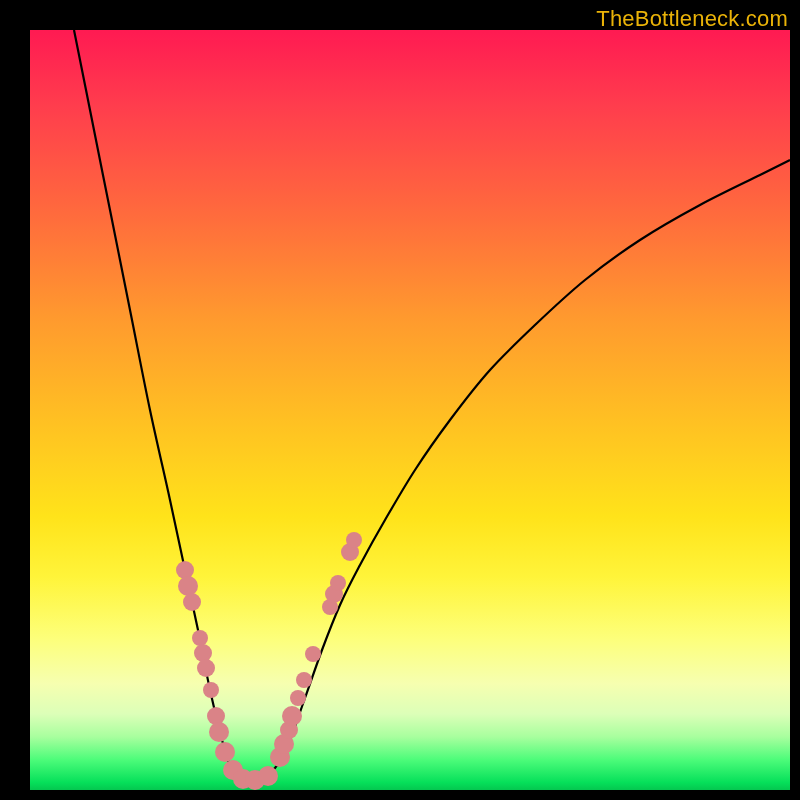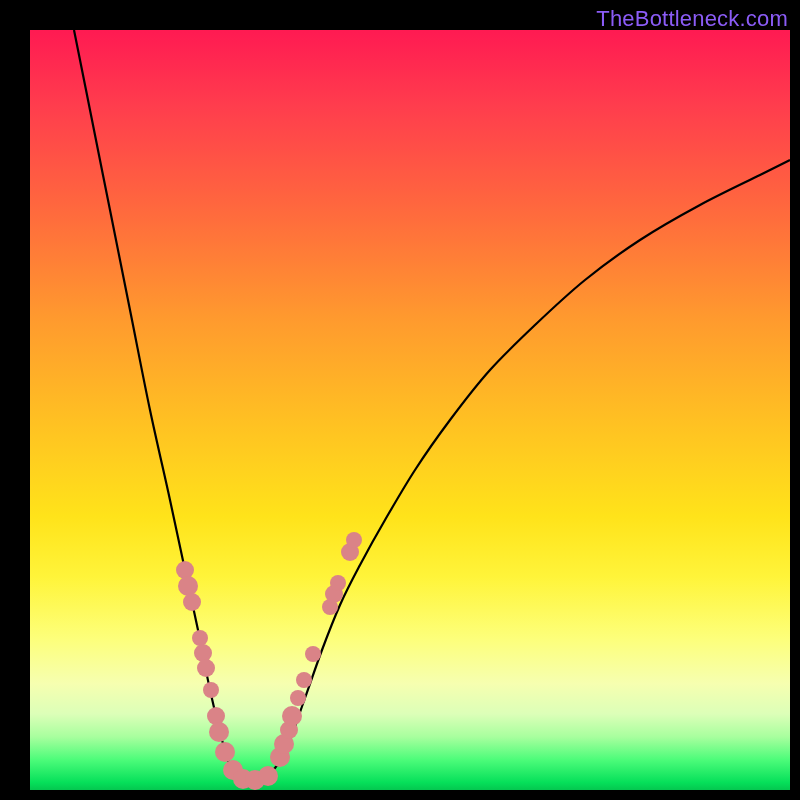--- a/index.html
+++ b/index.html
@@ -31,21 +31,21 @@
       #a8ff9e 93%,
       #4dfc7a 96%,
       #06e05a 99%,
       #04c74f 100%
     );
   }
   .watermark {
     position: absolute;
     top: 6px;
     right: 12px;
-    color: #8b5cf6;
+    color: #eab308;
     font-size: 22px;
     letter-spacing: 0.2px;
     font-weight: 500;
     user-select: none;
   }
   svg.plot {
     position: absolute;
     left: 0;
     top: 0;
     width: 760px;

